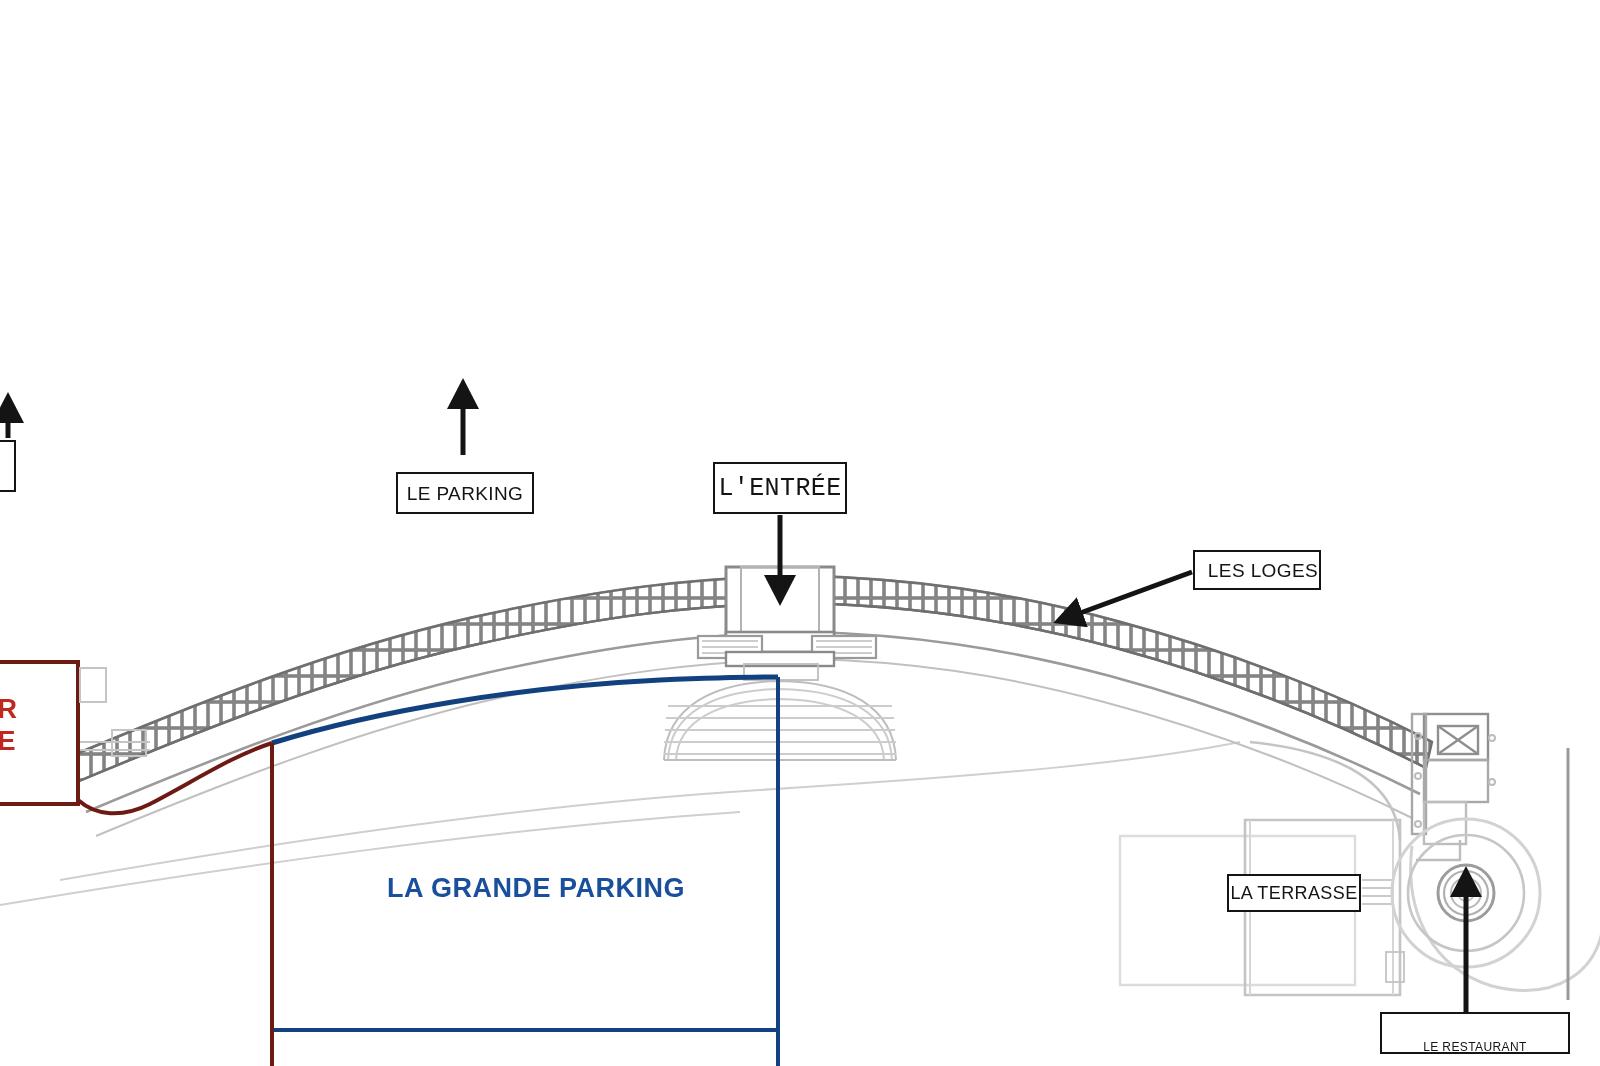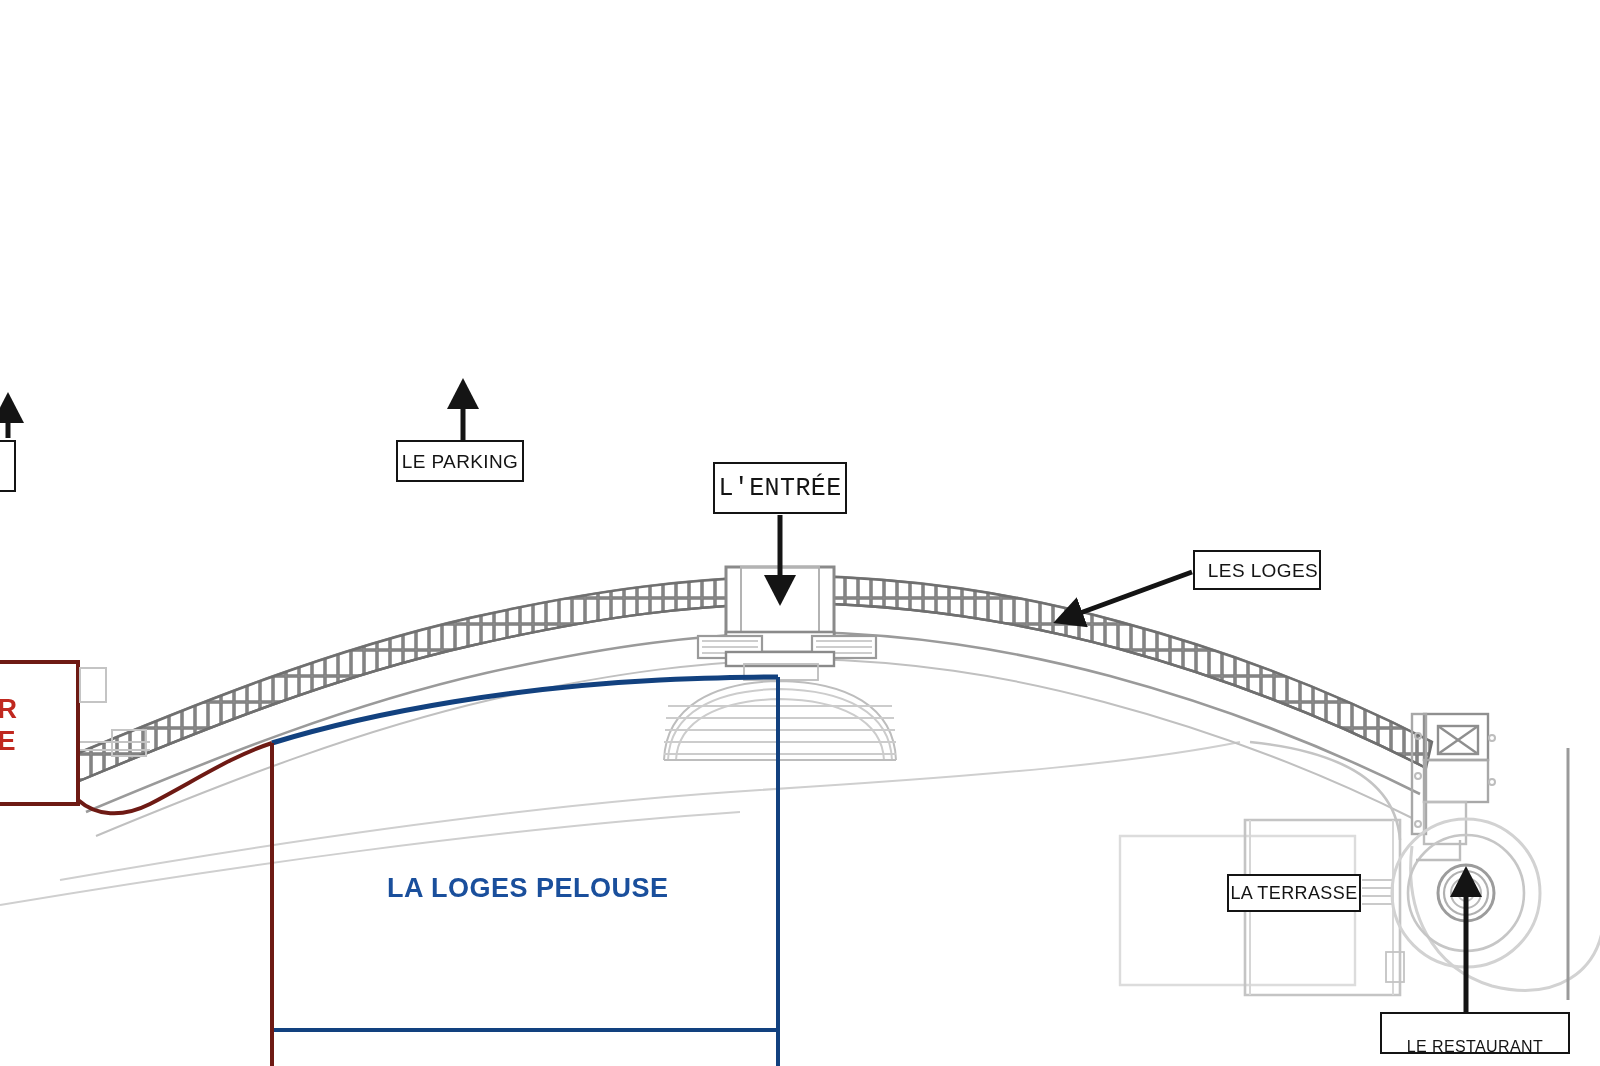--- a/index.html
+++ b/index.html
@@ -39,22 +39,22 @@
     color: #141414;
     font-family: "Liberation Sans", sans-serif;
     letter-spacing: 0.4px;
   }
   .callout-text {
     line-height: 1;
   }
 
   #callout-parking {
     left: 396px;
-    top: 440px;
-    width: 128px;
+    top: 472px;
+    width: 138px;
     height: 42px;
   }
   #callout-parking .callout-text { font-size: 19px; }
 
   #callout-entree {
     left: 713px;
     top: 462px;
     width: 134px;
     height: 52px;
     border-width: 2px;
@@ -79,21 +79,21 @@
     text-align: right;
   }
   #callout-terrasse .callout-text { font-size: 18px; }
 
   #callout-restaurant {
     left: 1380px;
     top: 1012px;
     width: 190px;
     height: 42px;
   }
-  #callout-restaurant .callout-text { font-size: 16px; margin-top: 28px; }
+  #callout-restaurant .callout-text { font-size: 12px; margin-top: 28px; }
 
   
   #callout-clipped-left {
     left: -46px;
     top: 440px;
     width: 62px;
     height: 52px;
   }
 
   
@@ -291,20 +291,20 @@
   </div>
 
   <div class="callout" id="callout-restaurant">
     <span class="callout-text">LE RESTAURANT</span>
   </div>
 
   <div class="callout" id="callout-clipped-left">
     
   </div>
 
-  <div class="map-text" id="label-pelouse">LA LOGES PELOUSE</div>
+  <div class="map-text" id="label-pelouse">LA GRANDE PARKING</div>
 
   <div class="map-text" id="label-garage">
     <span>GAR</span>
     <span>NGE</span>
   </div>
 
 </div>
 
 </body></html>

